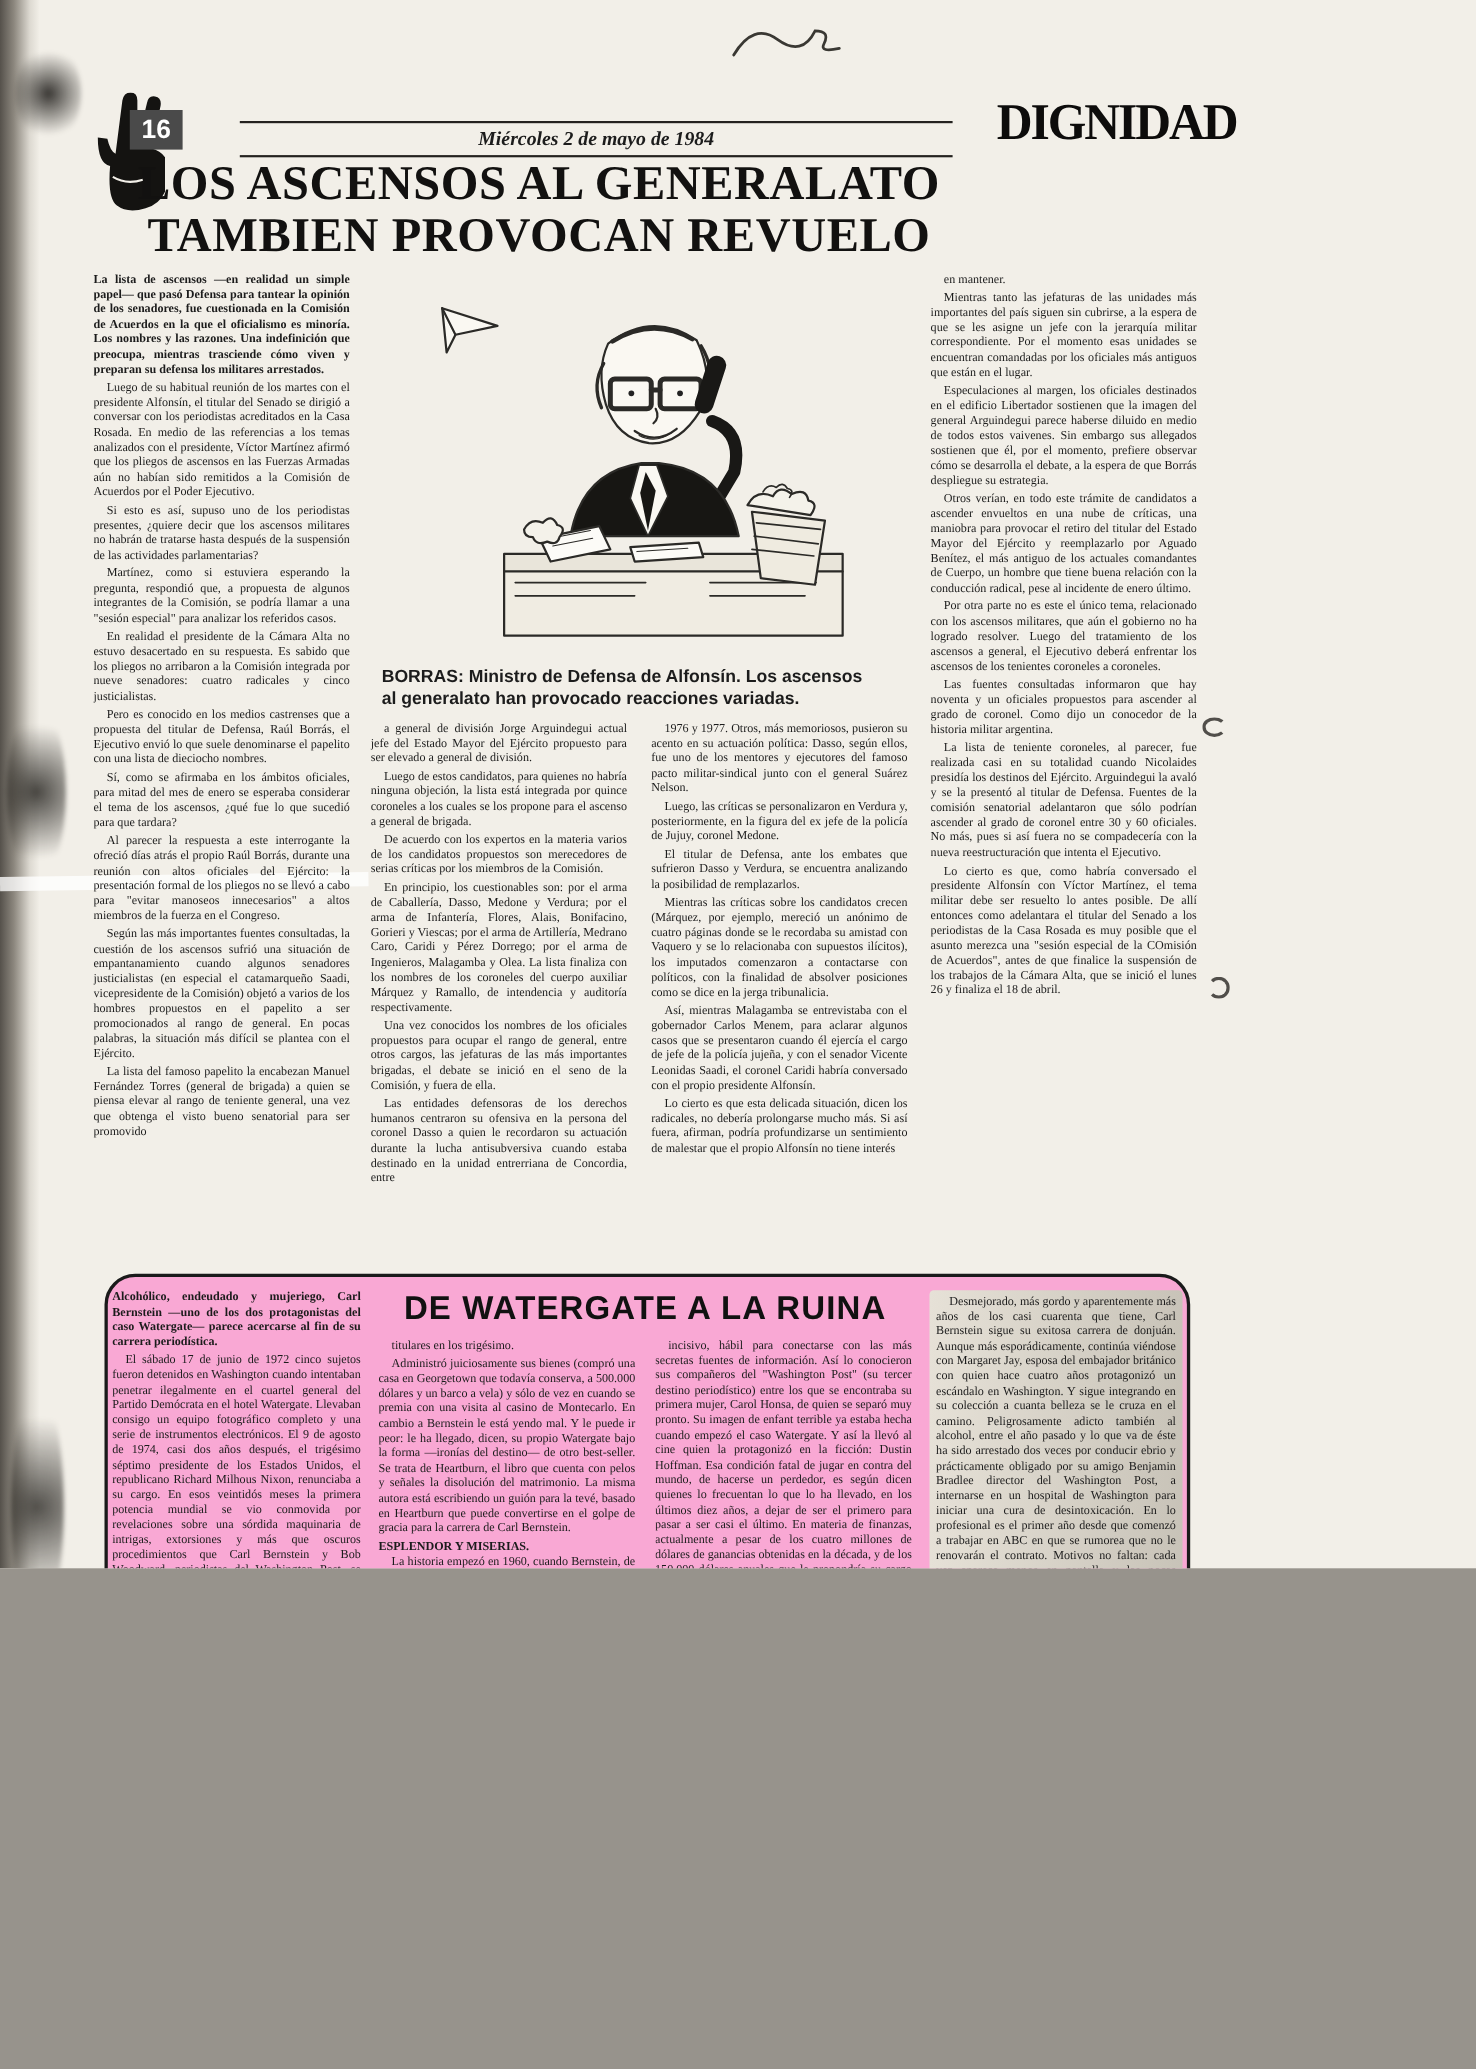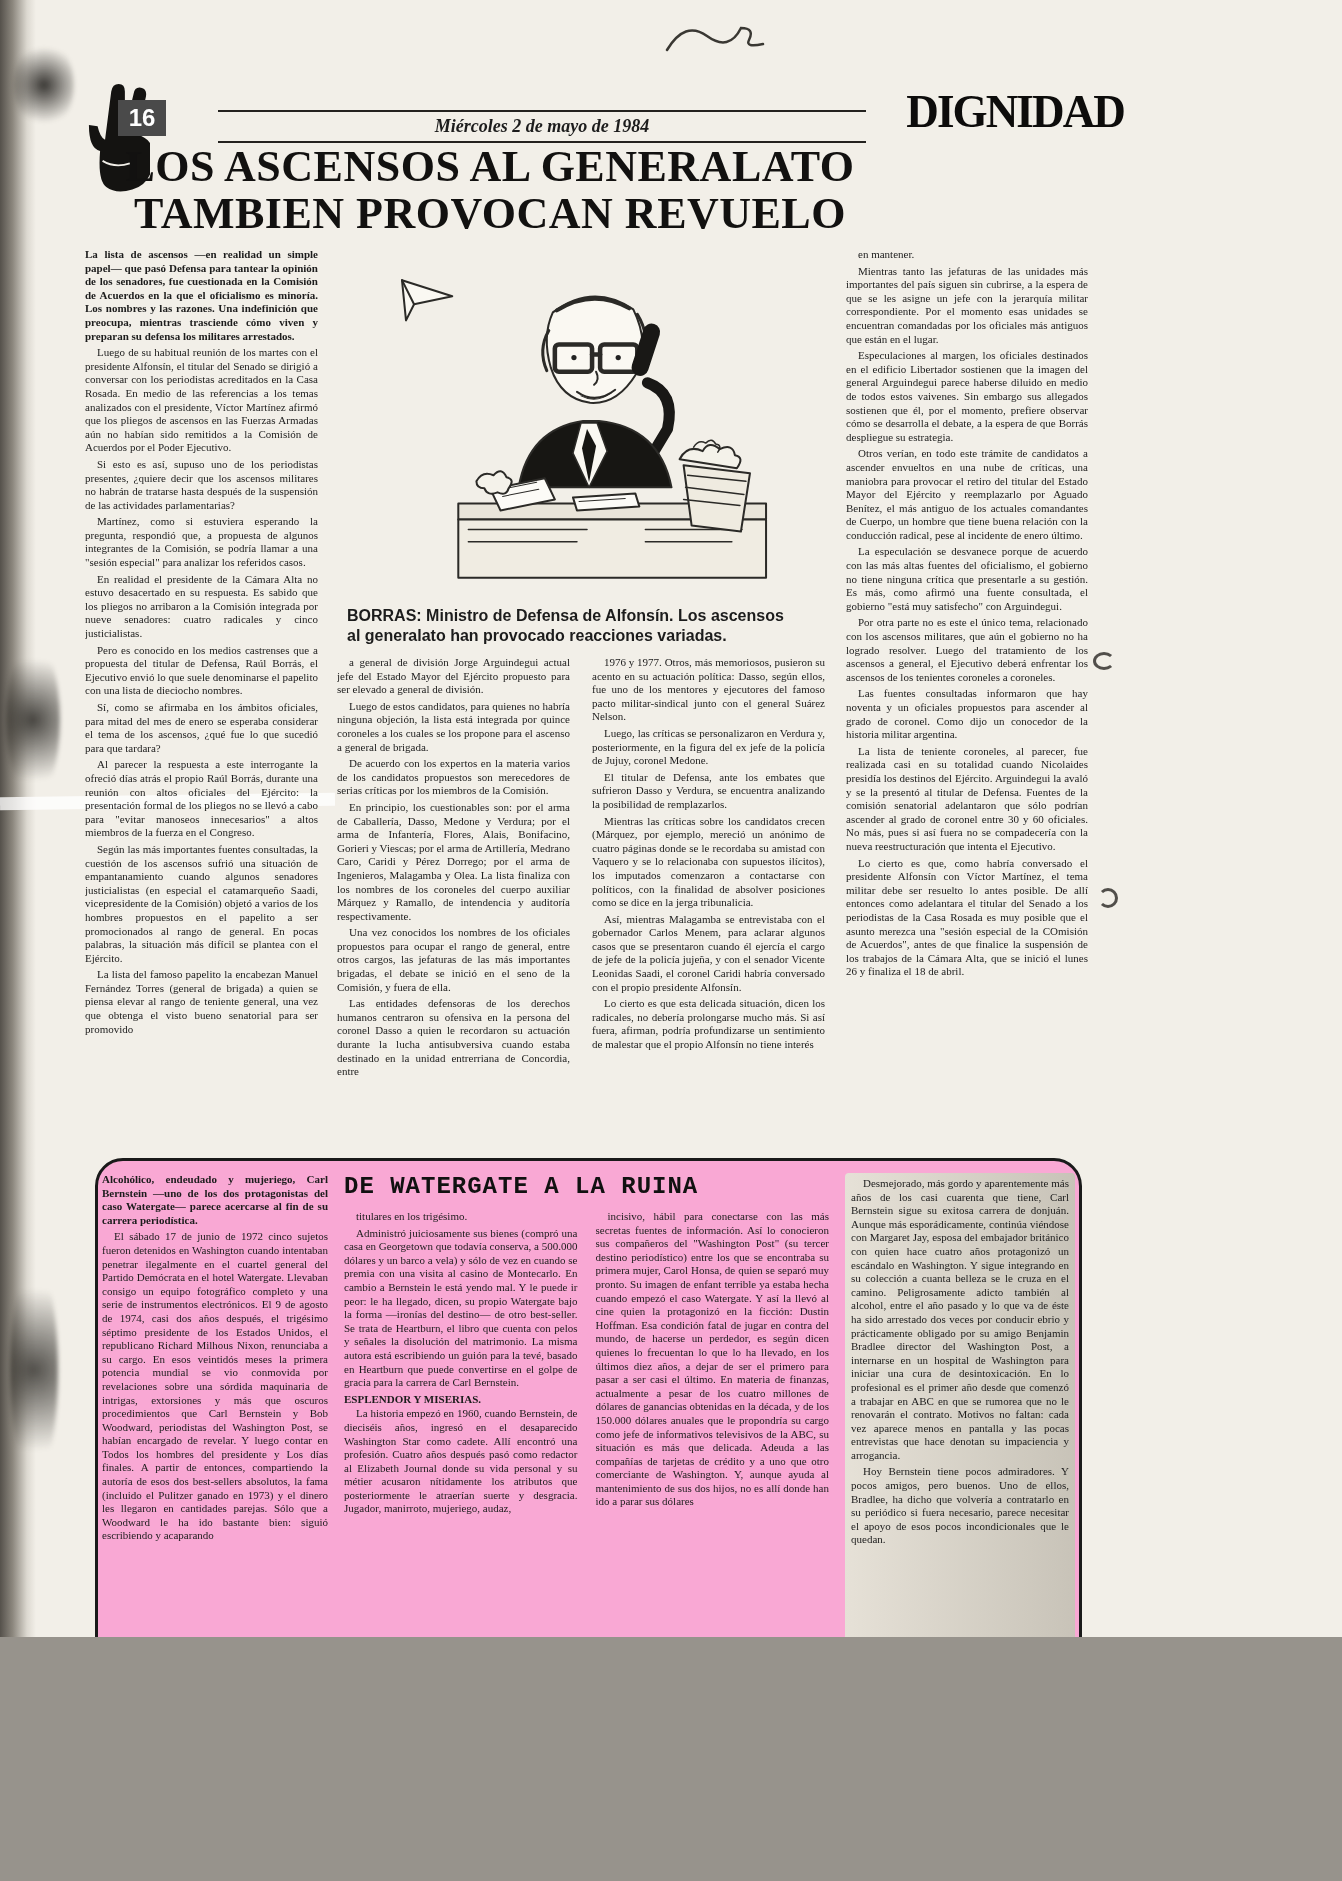--- a/index.html
+++ b/index.html
@@ -1,17 +1,17 @@
 <!DOCTYPE html>
 <html lang="es"><head>
 <meta charset="utf-8">
 <style>
   * { box-sizing: border-box; }
   body { margin:0; background:#97938c; font-family:"Liberation Serif", serif; color:#1c1c1c; }
-  .page { position:relative; width:1342px; height:1637px; background:#f2efe8; overflow:hidden; margin:0 auto; }
+  .page { position:relative; width:1342px; height:1426px; background:#f2efe8; overflow:hidden; margin:0 auto; }
 
   
   .edge-left { position:absolute; left:0; top:0; width:36px; height:100%;
     background:linear-gradient(90deg,#55514b 0%,#8c877e 35%,rgba(180,175,165,.35) 75%,transparent 100%); }
   .blob { position:absolute; border-radius:50%; filter:blur(2px); }
   .blob.b1 { left:14px; top:40px; width:60px; height:90px; background:radial-gradient(circle,rgba(25,23,20,.85),transparent 70%); }
   .blob.b2 { left:6px; top:640px; width:54px; height:160px; background:radial-gradient(circle,rgba(30,28,24,.8),transparent 72%); }
   .blob.b3 { left:10px; top:1260px; width:48px; height:220px; background:radial-gradient(circle,rgba(30,28,24,.75),transparent 72%); }
   .blob.b4 { left:0px; top:1700px; width:70px; height:160px; background:radial-gradient(circle,rgba(22,20,18,.85),transparent 70%); }
   .crease { position:absolute; left:0; top:795px; width:335px; height:13px; background:rgba(255,255,255,.78); transform:rotate(-0.8deg); }
@@ -48,22 +48,22 @@
   .para.lead { font-weight:bold; text-indent:0; }
   .para.runin { font-weight:bold; text-indent:0; margin-bottom:1px; }
 
   
   .wbox { position:absolute; left:95px; top:1158px; width:987px; height:698px; border:3.5px solid #1a1a1a; border-radius:28px;
     background:#f9a8d4; padding:12px 4px; display:flex; gap:16px; overflow:hidden; }
   .wcol { overflow:hidden; }
   .wcol.w1 { width:226px; flex:none; }
   .wcol.w4 { width:230px; flex:none; background:linear-gradient(90deg,#e6e1d7,#c8c3b8); padding:4px 6px; border-radius:4px; }
   .wmiddle { flex:1; display:flex; flex-direction:column; overflow:hidden; }
-  .wtitle { margin:0 0 10px; font-family:Liberation Mono, monospace; font-weight:bold; font-size:24px;
-    letter-spacing:1px; text-align:left; color:#111; }
+  .wtitle { margin:0 0 10px; font-family:Liberation Sans, sans-serif; font-weight:bold; font-size:30px;
+    letter-spacing:1px; text-align:center; color:#111; }
   .wcols { display:flex; gap:18px; flex:1; overflow:hidden; }
   .wcols .wcol { flex:1; }
 </style>
 </head>
 <body>
 
 <div class="page">
 
   <div class="edge-left"></div>
   <div class="blob b1"></div>
@@ -176,21 +176,20 @@
             <p class="para">Lo cierto es que esta delicada situación, dicen los radicales, no debería prolongarse mucho más. Si así fuera, afirman, podría profundizarse un sentimiento de malestar que el propio Alfonsín no tiene interés</p>
           </div>
       </div>
     </div>
 
     <div class="col col4">
         <p class="para">en mantener.</p>
         <p class="para">Mientras tanto las jefaturas de las unidades más importantes del país siguen sin cubrirse, a la espera de que se les asigne un jefe con la jerarquía militar correspondiente. Por el momento esas unidades se encuentran comandadas por los oficiales más antiguos que están en el lugar.</p>
         <p class="para">Especulaciones al margen, los oficiales destinados en el edificio Libertador sostienen que la imagen del general Arguindegui parece haberse diluido en medio de todos estos vaivenes. Sin embargo sus allegados sostienen que él, por el momento, prefiere observar cómo se desarrolla el debate, a la espera de que Borrás despliegue su estrategia.</p>
         <p class="para">Otros verían, en todo este trámite de candidatos a ascender envueltos en una nube de críticas, una maniobra para provocar el retiro del titular del Estado Mayor del Ejército y reemplazarlo por Aguado Benítez, el más antiguo de los actuales comandantes de Cuerpo, un hombre que tiene buena relación con la conducción radical, pese al incidente de enero último.</p>
-        <p class="para">La especulación se desvanece porque de acuerdo con las más altas fuentes del oficialismo, el gobierno no tiene ninguna crítica que presentarle a su gestión. Es más, como afirmó una fuente consultada, el gobierno "está muy satisfecho" con Arguindegui.</p>
         <p class="para">Por otra parte no es este el único tema, relacionado con los ascensos militares, que aún el gobierno no ha logrado resolver. Luego del tratamiento de los ascensos a general, el Ejecutivo deberá enfrentar los ascensos de los tenientes coroneles a coroneles.</p>
         <p class="para">Las fuentes consultadas informaron que hay noventa y un oficiales propuestos para ascender al grado de coronel. Como dijo un conocedor de la historia militar argentina.</p>
         <p class="para">La lista de teniente coroneles, al parecer, fue realizada casi en su totalidad cuando Nicolaides presidía los destinos del Ejército. Arguindegui la avaló y se la presentó al titular de Defensa. Fuentes de la comisión senatorial adelantaron que sólo podrían ascender al grado de coronel entre 30 y 60 oficiales. No más, pues si así fuera no se compadecería con la nueva reestructuración que intenta el Ejecutivo.</p>
         <p class="para">Lo cierto es que, como habría conversado el presidente Alfonsín con Víctor Martínez, el tema militar debe ser resuelto lo antes posible. De allí entonces como adelantara el titular del Senado a los periodistas de la Casa Rosada es muy posible que el asunto merezca una "sesión especial de la COmisión de Acuerdos", antes de que finalice la suspensión de los trabajos de la Cámara Alta, que se inició el lunes 26 y finaliza el 18 de abril.</p>
       </div>
   </section>
 
   <section class="wbox">
     <div class="wcol w1">
         <p class="para lead">Alcohólico, endeudado y mujeriego, Carl Bernstein —uno de los dos protagonistas del caso Watergate— parece acercarse al fin de su carrera periodística.</p>

